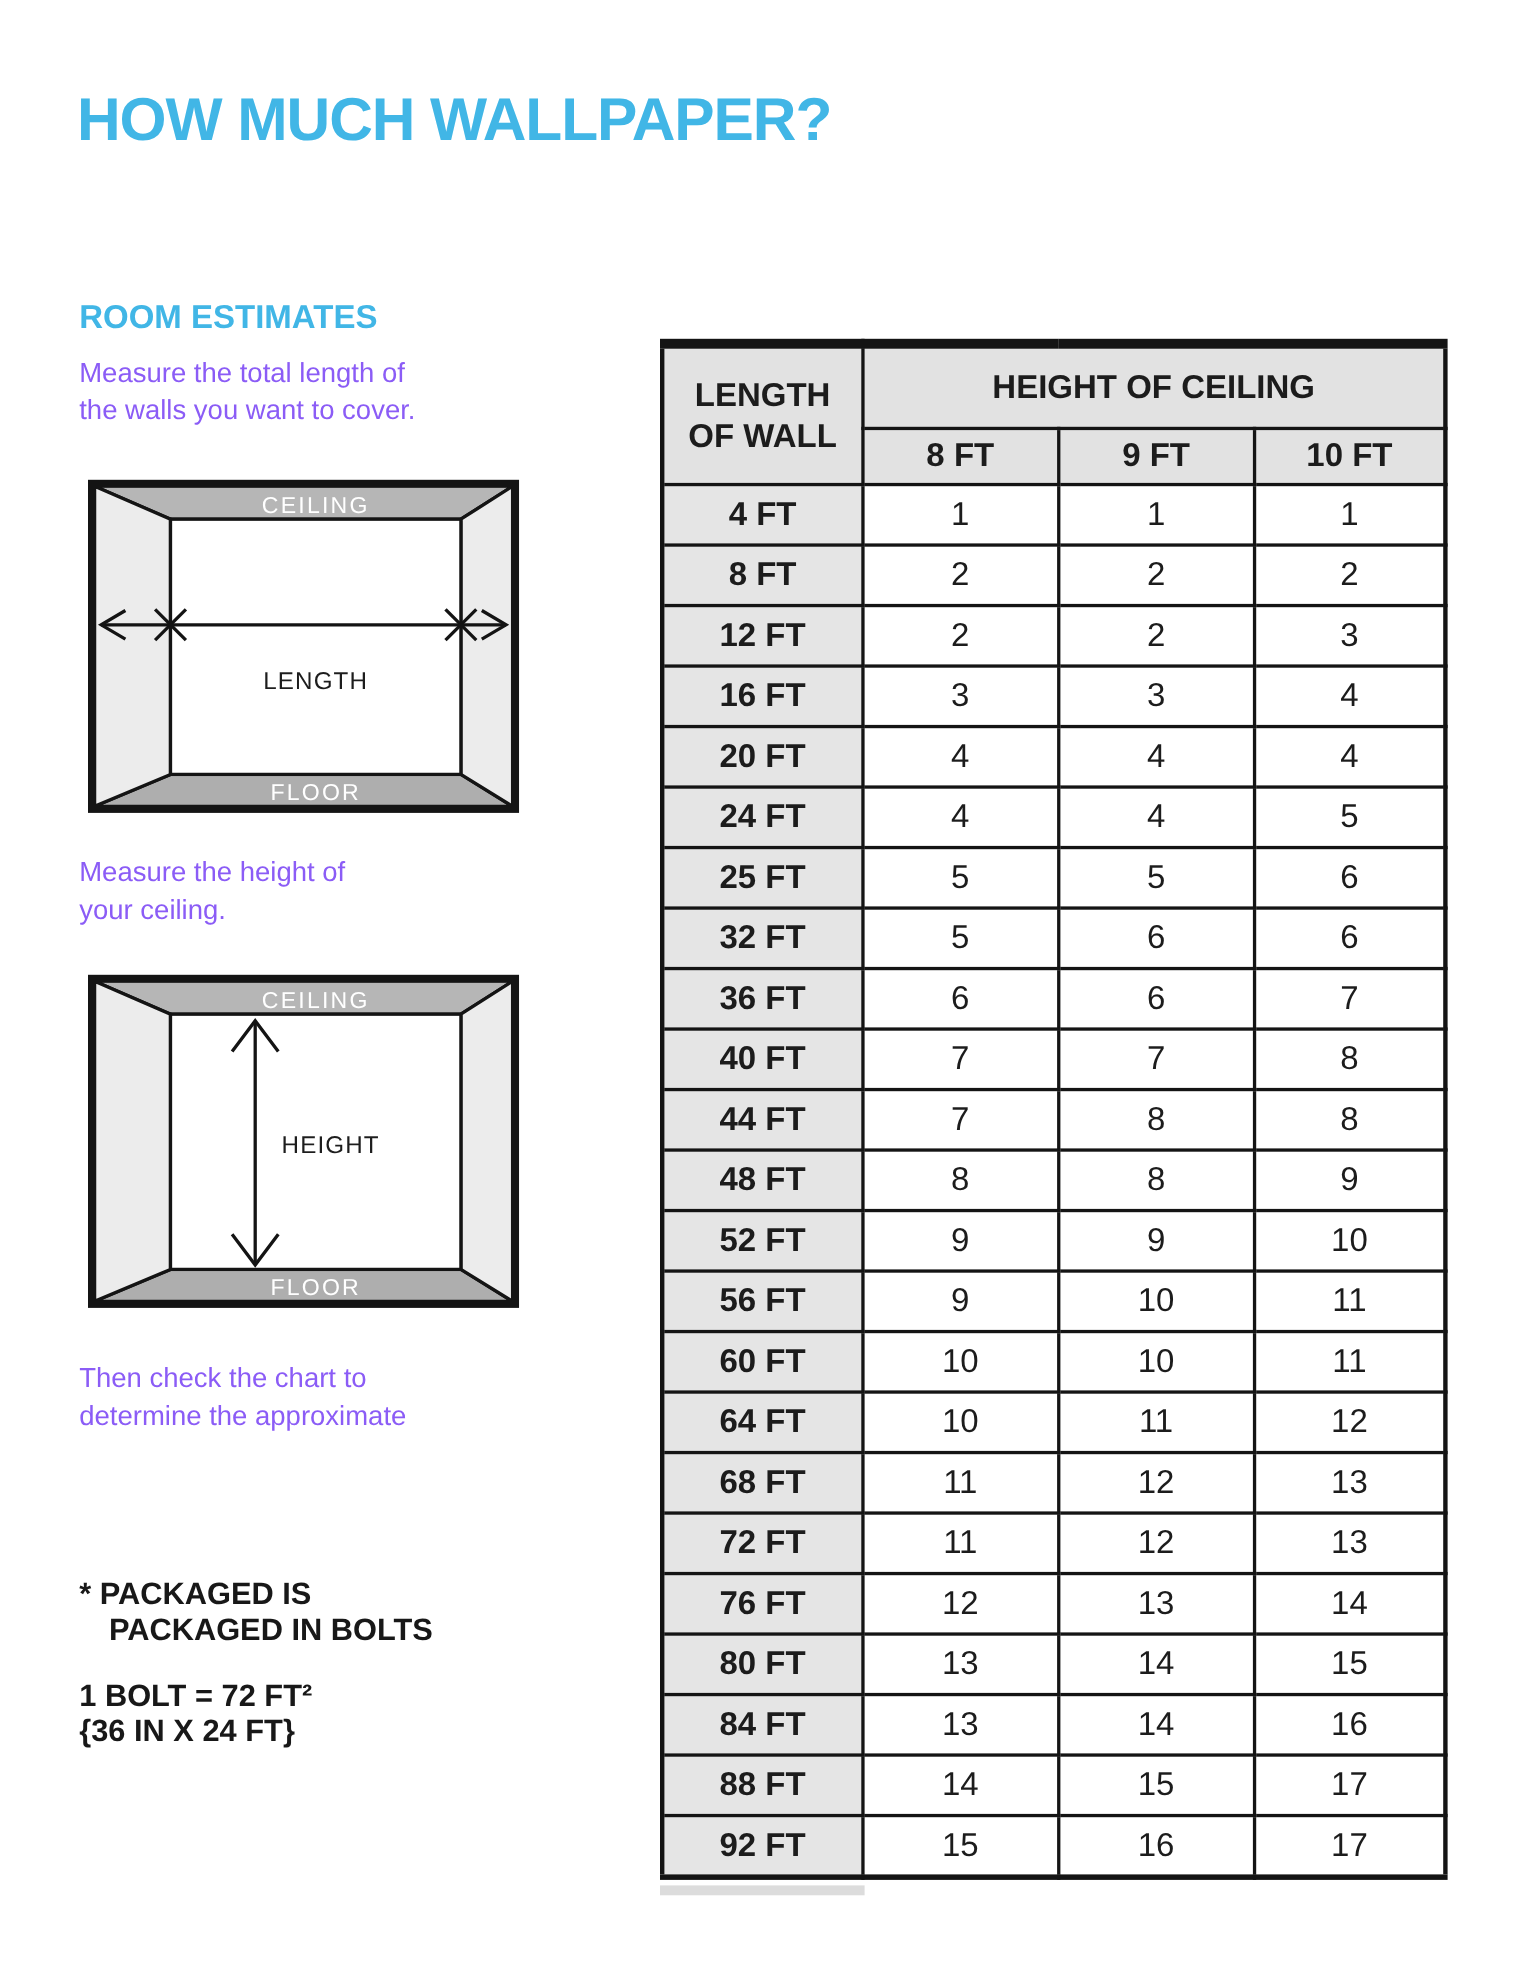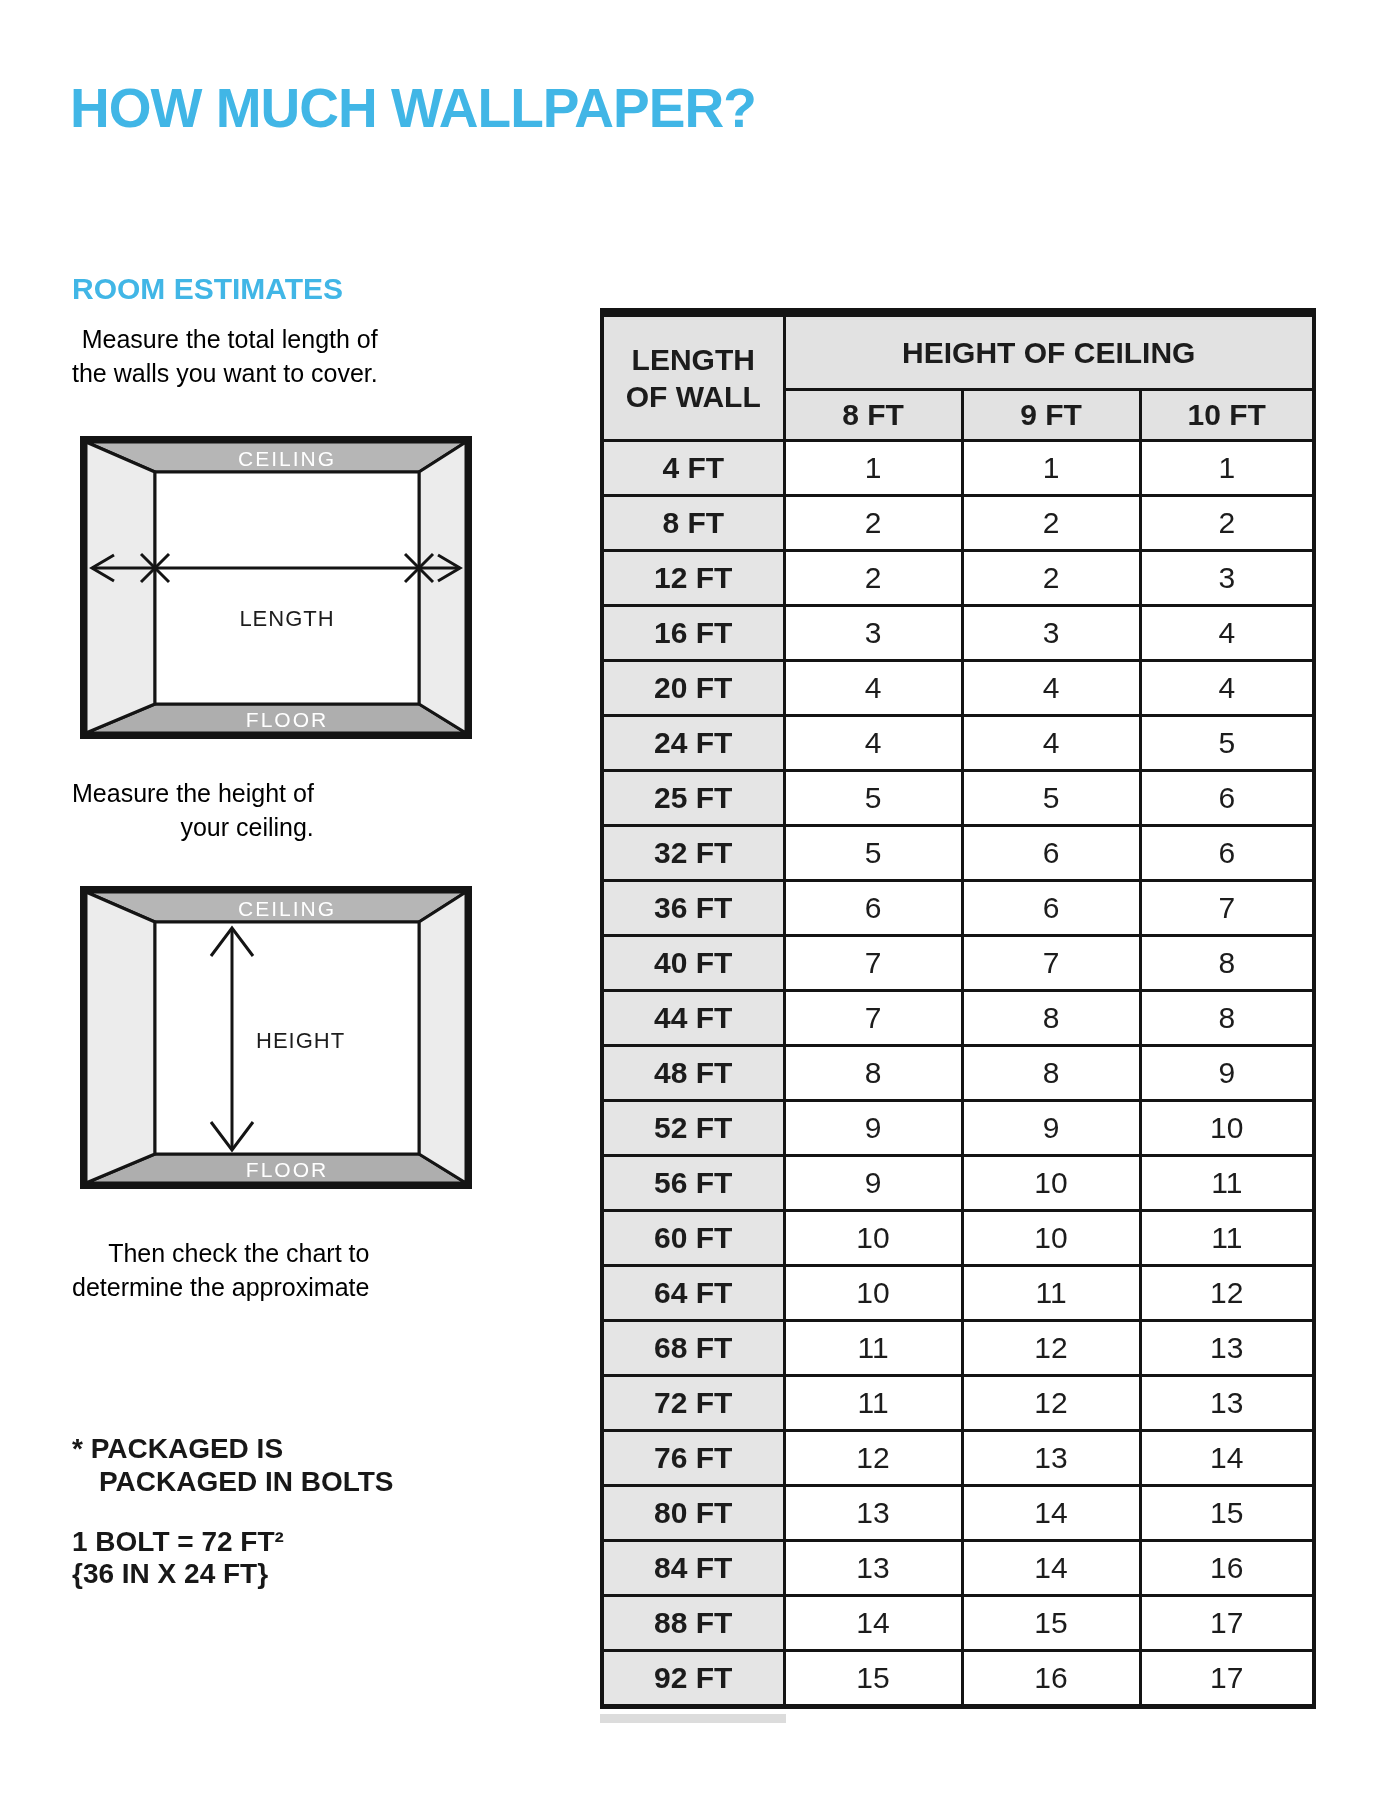--- a/index.html
+++ b/index.html
@@ -11,21 +11,21 @@
   .page-title {
     left:70px; top:76px; margin:0;
     font-size:55px; font-weight:bold; letter-spacing:-1px;
     color:#41b6e6; white-space:nowrap;
   }
   .sec-heading {
     margin:0; font-size:30px; font-weight:bold; color:#41b6e6; white-space:nowrap;
   }
   .room-estimates-heading { left:72px; top:272px; }
   .bolts-heading { left:600px; top:272px; width:712px; text-align:center; }
-  .para { font-size:25px; line-height:34px; color:#000000;text-align:right; }
+  .para { font-size:25px; line-height:34px; color:#8b5cf6; }
   .para1 { left:72px; top:322px; }
   .para2 { left:72px; top:776px; }
   .para3 { left:72px; top:1236px; }
   .footnote { left:72px; top:1432px; font-size:28px; font-weight:bold; line-height:33px; color:#181818; }
   .footnote .indent { padding-left:27px; }
   .bolt-info { left:72px; top:1526px; font-size:28px; font-weight:bold; line-height:32px; color:#181818; }
   .diagram1 { left:80px; top:436px; }
   .diagram2 { left:80px; top:886px; }
   svg text { font-family:"Liberation Sans", sans-serif; }
   .room-label { font-size:21px; fill:#ffffff; letter-spacing:2px; }

